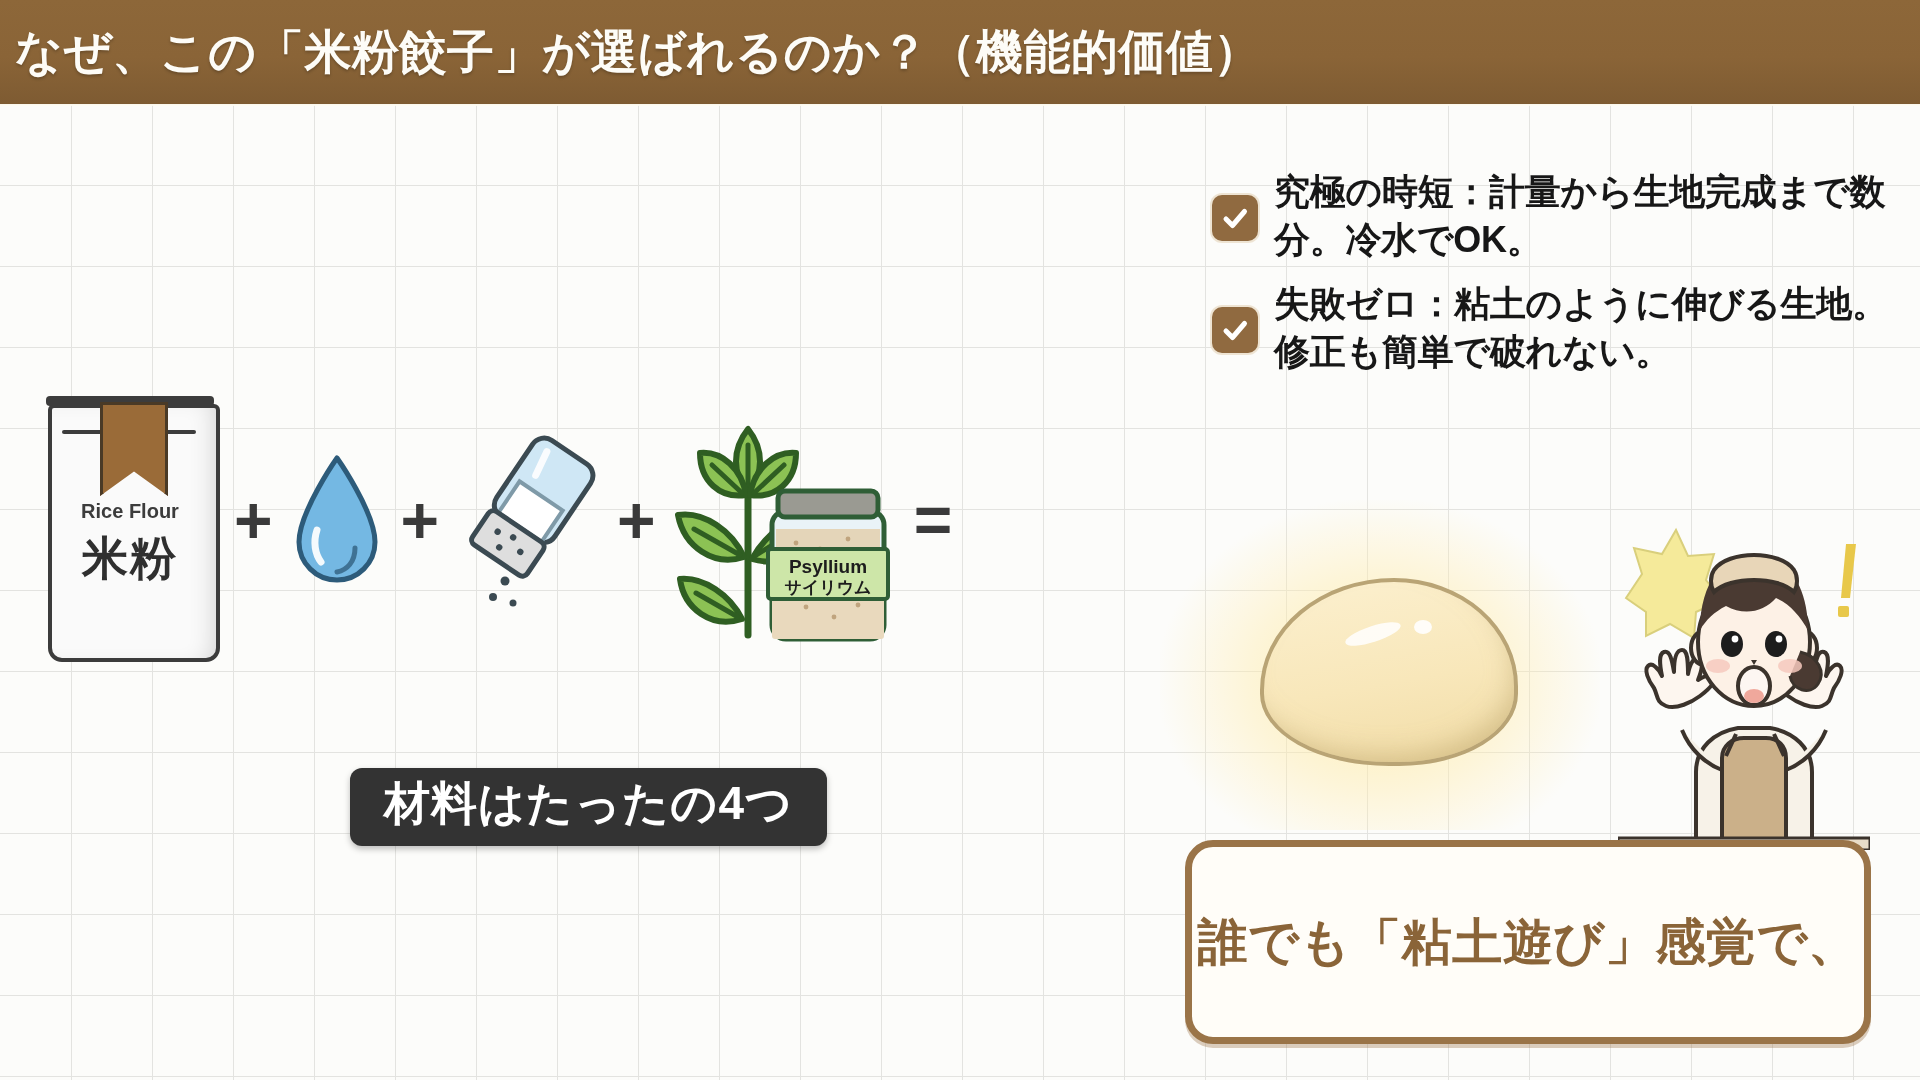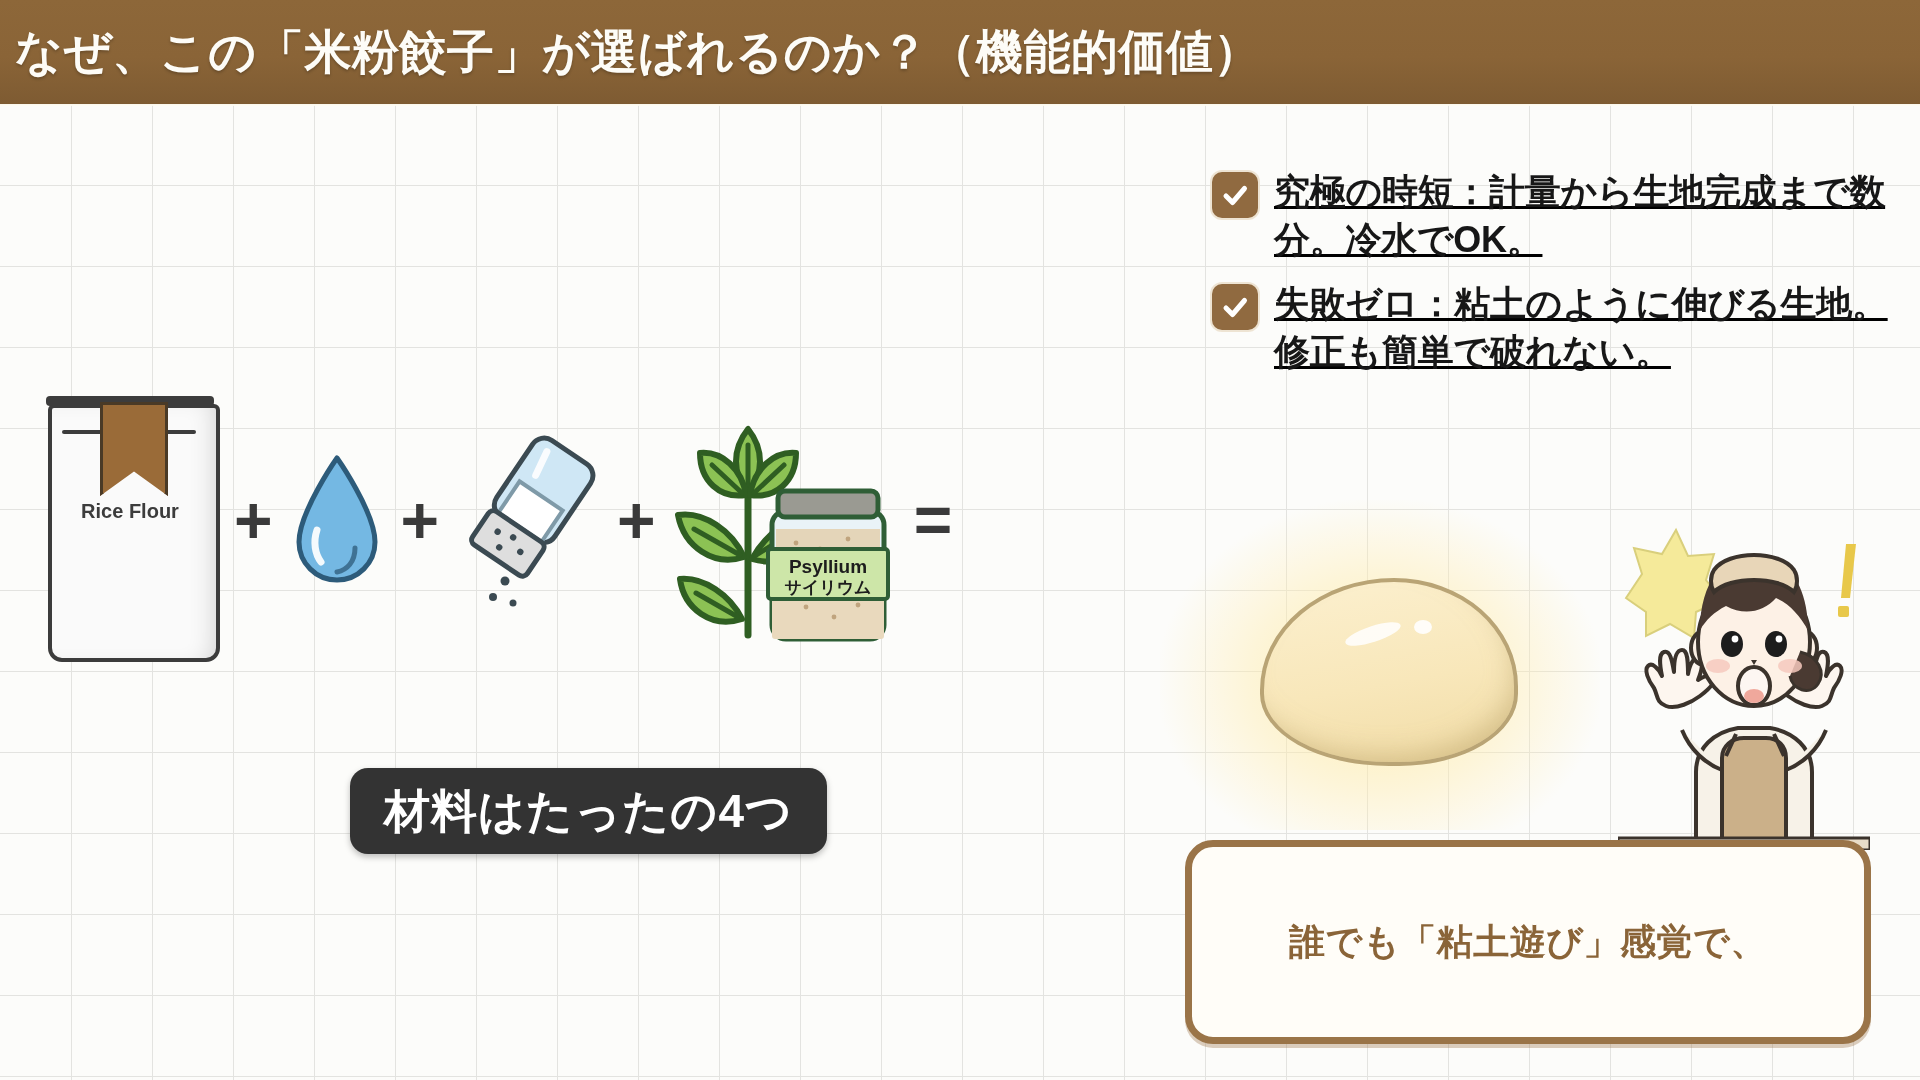--- a/index.html
+++ b/index.html
@@ -80,22 +80,22 @@
     position:absolute;left:0;top:144px;width:180px;text-align:center;
     font-size:46px;color:#2f2f2f;font-weight:800;letter-spacing:2px;
   }
   
   .plantjar{position:relative;width:230px;height:250px;}
 
   
   #badge{
     position:absolute;left:350px;top:768px;
     background:#333333;
-    border-radius:18px;
-    padding:20px 34px 20px 34px;
+    border-radius:12px;
+    padding:12px 34px 20px 34px;
     z-index:4;
     box-shadow:0 3px 6px rgba(0,0,0,.25);
   }
   #badge-text{
     color:#ffffff;font-size:46px;font-weight:800;letter-spacing:1px;
     white-space:nowrap;line-height:1;
   }
 
   
   #dough-wrap{
@@ -118,21 +118,21 @@
   }
   #dough-hl2{
     position:absolute;left:150px;top:38px;width:18px;height:14px;
     background:rgba(255,255,255,.9);border-radius:50%;
   }
 
   
   #checklist{
     position:absolute;left:1212px;top:168px;width:690px;z-index:4;
   }
-  .check-row{display:flex;align-items:flex-start;margin-bottom:16px;text-decoration:underline;}
+  .check-row{display:flex;align-items:center;margin-bottom:16px;}
   .check-box{
     flex:0 0 auto;width:46px;height:46px;margin-right:16px;margin-top:4px;
     background:#906a40;border-radius:10px;
     display:flex;align-items:center;justify-content:center;
     box-shadow:0 0 0 2px rgba(236,225,206,.9);
   }
   .check-box svg{display:block;}
   .check-text{
     flex:1 1 auto;
     font-size:36px;font-weight:700;color:#171717;line-height:1.33;
@@ -143,21 +143,21 @@
   #callout{
     position:absolute;left:1185px;top:840px;width:672px;height:190px;
     background:#fffdf8;
     border:7px solid #9a7448;
     border-radius:28px;
     z-index:6;
     display:flex;flex-direction:column;align-items:center;justify-content:center;
     box-shadow:0 4px 0 rgba(154,116,72,.35);
   }
   .callout-line{
-    color:#8a6438;font-size:36px;font-weight:800;line-height:1.3;
+    color:#8a6438;font-size:50px;font-weight:800;line-height:1.3;
     white-space:nowrap;letter-spacing:.5px;
   }
 
   
   #character{
     position:absolute;left:1618px;top:520px;width:252px;height:330px;z-index:5;
   }
 </style>
 </head>
 <body>
@@ -170,20 +170,21 @@
 
 <div id="equation">
 
   <div class="slot">
     <div class="bag">
       <div class="bag-body"></div>
       <div class="bag-top"></div>
       <div class="bag-crease"></div>
       <div class="bag-ribbon"></div>
       <div class="bag-label-en">Rice Flour</div>
+      <div class="bag-label-jp">米粉</div>
     </div>
   </div>
 
   <div class="op">+</div>
 
   <div class="slot">
     <svg width="100" height="140" viewBox="0 0 100 140">
       <path d="M50 8 C50 8 88 62 88 92 A38 38 0 0 1 12 92 C12 62 50 8 50 8 Z" fill="#74b8e3" stroke="#2d5b7a" stroke-width="5" stroke-linejoin="round"></path>
       <path d="M30 80 C26 92 28 104 34 112" fill="none" stroke="#ffffff" stroke-width="7" stroke-linecap="round" opacity="0.92"></path>
       <path d="M68 98 C68 112 60 120 50 122" fill="none" stroke="#2d5b7a" stroke-width="5" stroke-linecap="round" opacity="0.75"></path>

